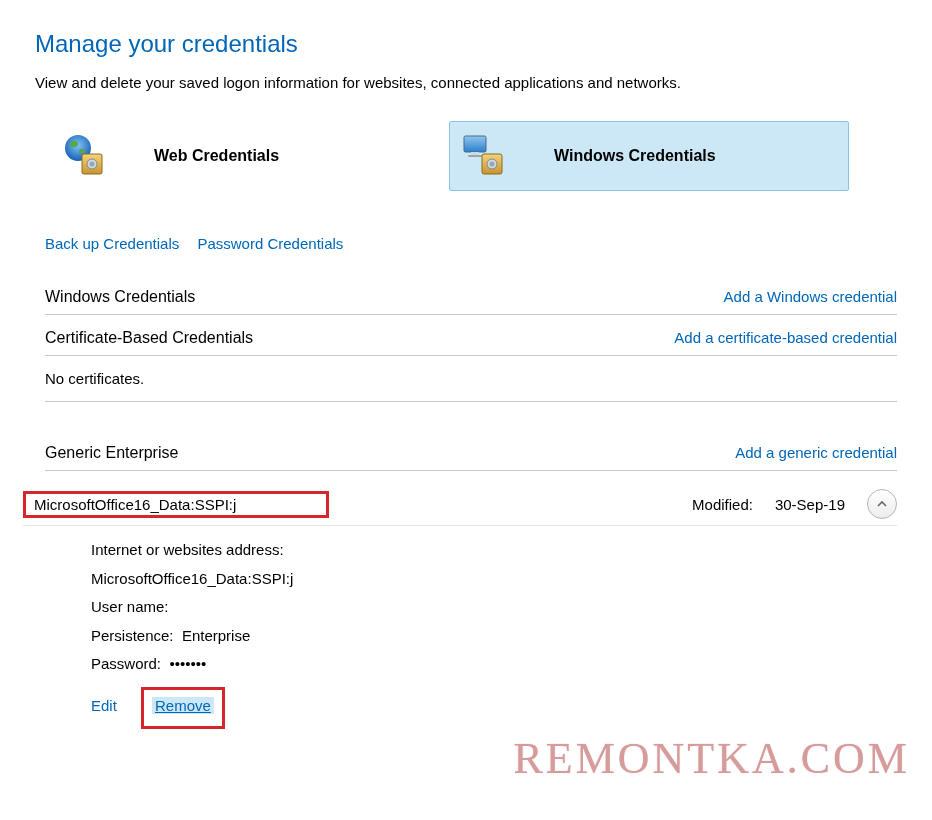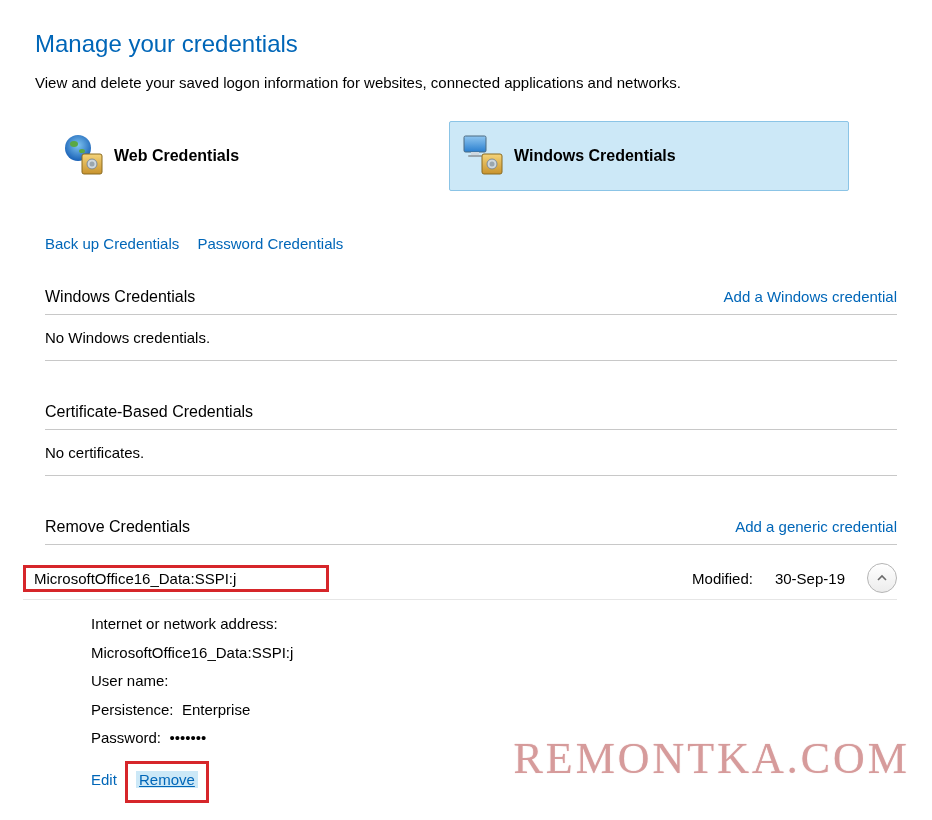--- a/index.html
+++ b/index.html
@@ -36,20 +36,21 @@
   }
   .category-tab {
     display: flex;
     align-items: center;
     width: 400px;
     height: 70px;
     padding: 0 10px;
     box-sizing: border-box;
     border: 1px solid transparent;
     cursor: pointer;
+    gap: 40px;
   }
   .category-tab.selected {
     background: #cce8f7;
     border: 1px solid #8bc4e6;
     border-radius: 2px;
   }
   .category-tab .label {
     font-weight: 700;
     font-size: 16px;
     color: #000;
@@ -138,21 +139,21 @@
   }
   .edit-remove .link-edit {
     color: #0066b8;
     cursor: pointer;
     margin-top: 40px;
   }
   .remove-box {
     display: inline-block;
     border: 3px solid #d6262a;
     padding: 2px 8px 6px 8px;
-    margin-left: 4px;
+    margin-left: 20px;
   }
   .remove-box .link-remove {
     color: #0066b8;
     text-decoration: underline;
     background: #cce8f7;
     padding: 0 3px;
     cursor: pointer;
   }
   .watermark {
     position: absolute;
@@ -224,51 +225,51 @@
   <div class="action-links">
     <span class="link">Back up Credentials</span>
     <span class="link">Password Credentials</span>
   </div>
 
   <div class="section">
     <div class="section-header">
       <span class="section-title">Windows Credentials</span>
       <span class="link">Add a Windows credential</span>
     </div>
-    <div class="section-empty">No Windows credentials.</div>
   </div>
 
   <div class="section">
     <div class="section-header">
       <span class="section-title">Certificate-Based Credentials</span>
+      <span class="link">Add a certificate-based credential</span>
     </div>
     <div class="section-empty">No certificates.</div>
   </div>
 
   <div class="section">
     <div class="section-header">
-      <span class="section-title">Remove Credentials</span>
+      <span class="section-title">Generic Enterprise</span>
       <span class="link">Add a generic credential</span>
     </div>
 
     <div class="entry-row" style="margin-left:-22px; padding-right:0;">
       <span class="entry-name">MicrosoftOffice16_Data:SSPI:j</span>
       <div class="entry-meta">
         <span>Modified:</span>
         <span>30-Sep-19</span>
         <span class="chevron-circle">
           <svg width="14" height="14" viewBox="0 0 14 14">
             <polyline points="3,9 7,5 11,9" fill="none" stroke="#6a6a6a" stroke-width="1.6"></polyline>
           </svg>
         </span>
       </div>
     </div>
 
     <div class="details">
-      <div class="row"><span>Internet or network address:</span></div>
+      <div class="row"><span>Internet or websites address:</span></div>
       <div class="row"><span>MicrosoftOffice16_Data:SSPI:j</span></div>
       <div class="row"><span>User name:</span> <span></span></div>
       <div class="row"><span>Persistence:</span>  <span>Enterprise</span></div>
       <div class="row"><span>Password:</span>  <span>•••••••</span></div>
       <div class="edit-remove">
         <span class="link-edit">Edit</span>
         <span class="remove-box">
           <span class="link-remove">Remove</span>
         </span>
       </div>

